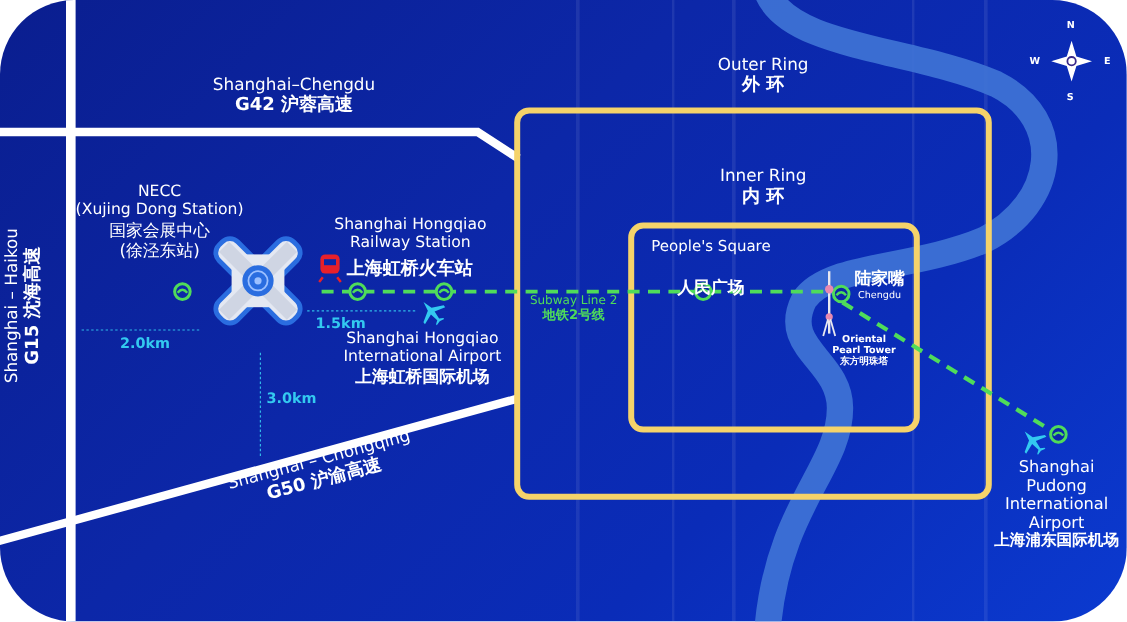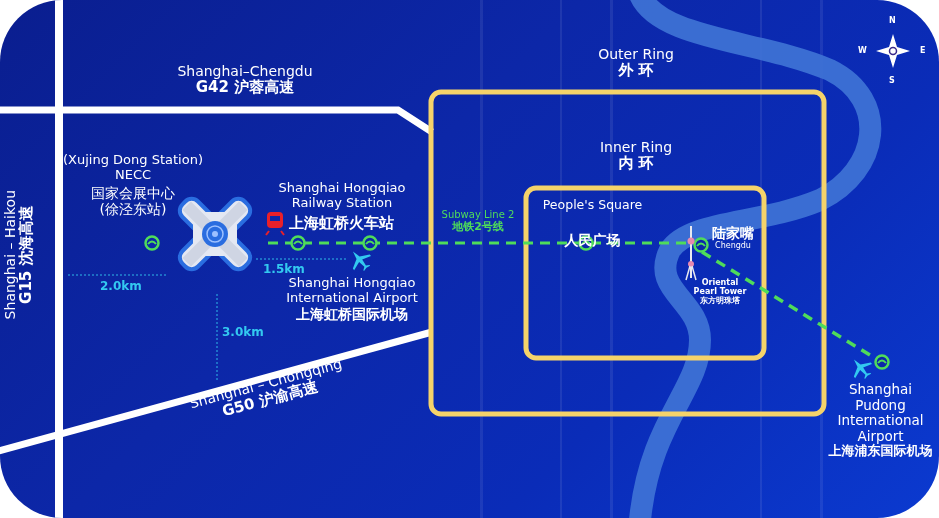--- a/index.html
+++ b/index.html
@@ -4,21 +4,21 @@
 <style>
   html,body{margin:0;padding:0;background:#ffffff;}
   body{width:939px;height:518px;position:relative;overflow:hidden;font-family:"DejaVu Sans","Liberation Sans",sans-serif;}
   .map{position:absolute;left:0;top:0;width:939px;height:518px;border-radius:62px 62px 62px 62px;overflow:hidden;
        background:linear-gradient(135deg,#0a1e8f 0%,#0c27a8 40%,#0a2cb8 70%,#0b3ad0 100%);}
   .map svg.base{position:absolute;left:0;top:0;}
   .lbl{position:absolute;color:#ffffff;text-align:center;white-space:nowrap;line-height:1.15;}
   .en{font-size:14px;font-weight:normal;}
   .cn{font-size:15px;font-weight:bold;}
   .small{font-size:9px;}
-  .green{color:#4fdc5a;}
+  .green{color:#4fdc5a;margin-top:36px;}
   .riverblue{color:#4fb5ff;}
   .dist{position:absolute;font-size:12px;font-weight:bold;color:#33c9f0;}
 </style>
 </head>
 <body>
 
 <div class="map">
   <svg class="base" width="939" height="518" viewBox="0 0 939 518">
 
     <g opacity="0.08">
@@ -142,22 +142,22 @@
   <div class="lbl" style="left:586px;top:46px;width:100px;">
     <div class="en">Outer Ring</div>
     <div class="cn">外 环</div>
   </div>
   <div class="lbl" style="left:586px;top:139px;width:100px;">
     <div class="en">Inner Ring</div>
     <div class="cn">内 环</div>
   </div>
 
   <div class="lbl" style="left:58px;top:153px;width:150px;">
+    <div class="en" style="font-size:13px;">NECC</div>
     <div class="en" style="font-size:13px;">(Xujing Dong Station)</div>
-    <div class="en" style="font-size:13px;">NECC</div>
     <div class="cn" style="font-size:14px;font-weight:normal;margin-top:2px;text-align:center;">国家会展中心</div>
     <div class="cn" style="font-size:14px;font-weight:normal;">(徐泾东站)</div>
   </div>
 
   <div class="lbl" style="left:272px;top:181px;width:140px;">
     <div class="en" style="font-size:13px;">Shanghai Hongqiao</div>
     <div class="en" style="font-size:13px;">Railway Station</div>
   </div>
   <div class="lbl cn" style="left:289px;top:215px;">上海虹桥火车站</div>
 

